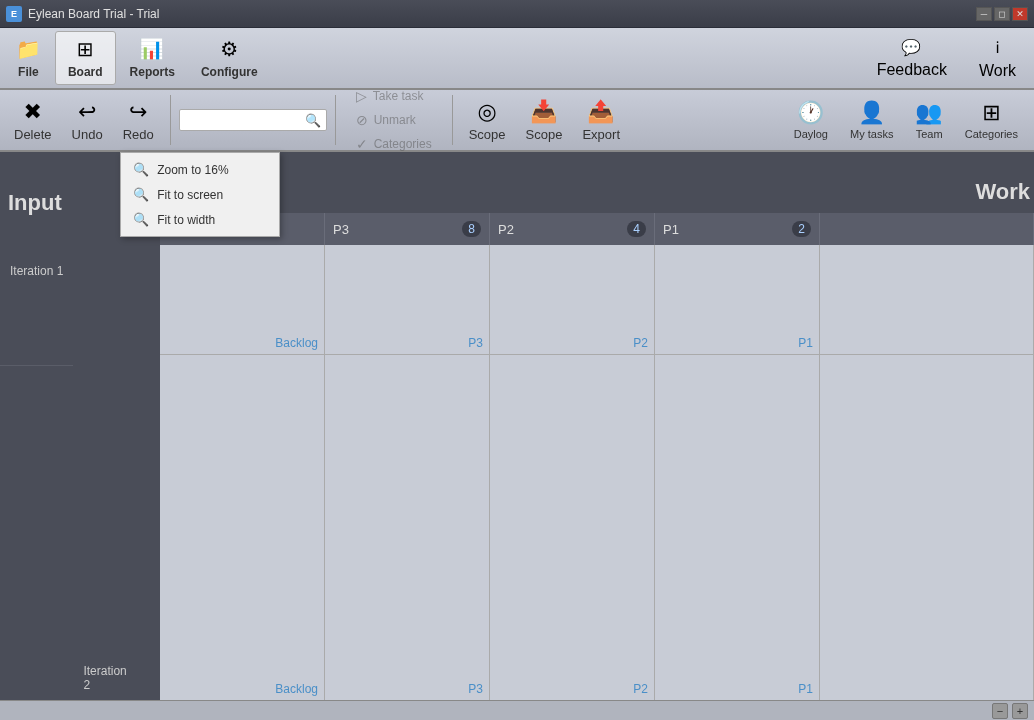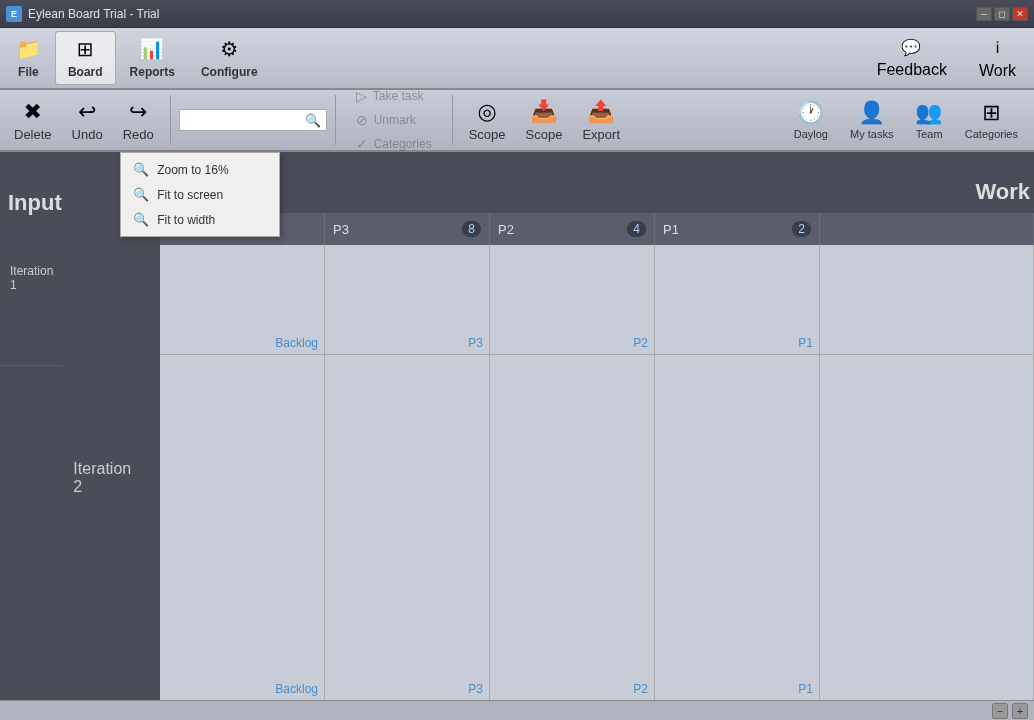--- a/index.html
+++ b/index.html
@@ -363,21 +363,21 @@
     <div style="height:72px; display:flex; align-items:flex-end; padding-bottom:8px; padding-left:8px;">
       <span style="font-size:22px; font-weight:bold; color:#ddd;">Input</span>
     </div>
 
     <div style="height:32px;"></div>
 
     <div style="flex:1; display:flex; flex-direction:row;">
       <div style="height:110px; display:flex; align-items:flex-start; padding:8px 10px; border-bottom:1px solid #5a5d68; color:#ccc; font-size:12px;">
         <span>Iteration 1</span>
       </div>
-      <div style="flex:1; display:flex; align-items:center; padding:8px 10px; color:#ccc; font-size:16px;">
+      <div style="flex:1; display:flex; align-items:flex-end; padding:8px 10px; color:#ccc; font-size:12px;">
         <span>Iteration 2</span>
       </div>
     </div>
   </div>
 
   <div style="flex:1; display:flex; flex-direction:column; overflow:hidden;">
 
     <div style="height:61px; display:flex; align-items:flex-end; padding-bottom:8px; background:#4a4d58; position:relative;">
 
       <span style="position:absolute; right:0; font-size:22px; font-weight:bold; color:#ddd; padding-right:4px;">Work</span>

